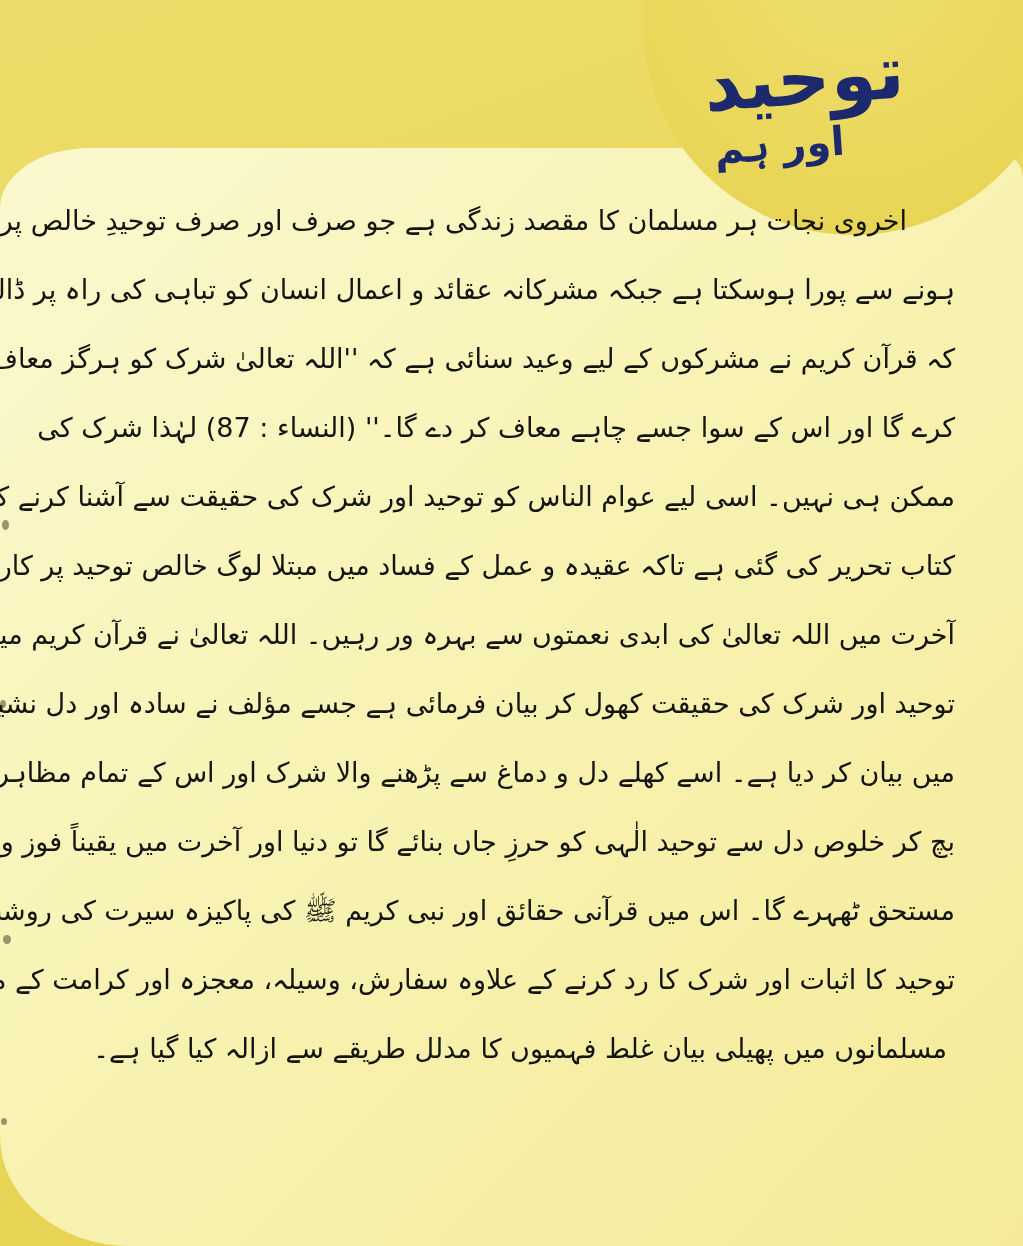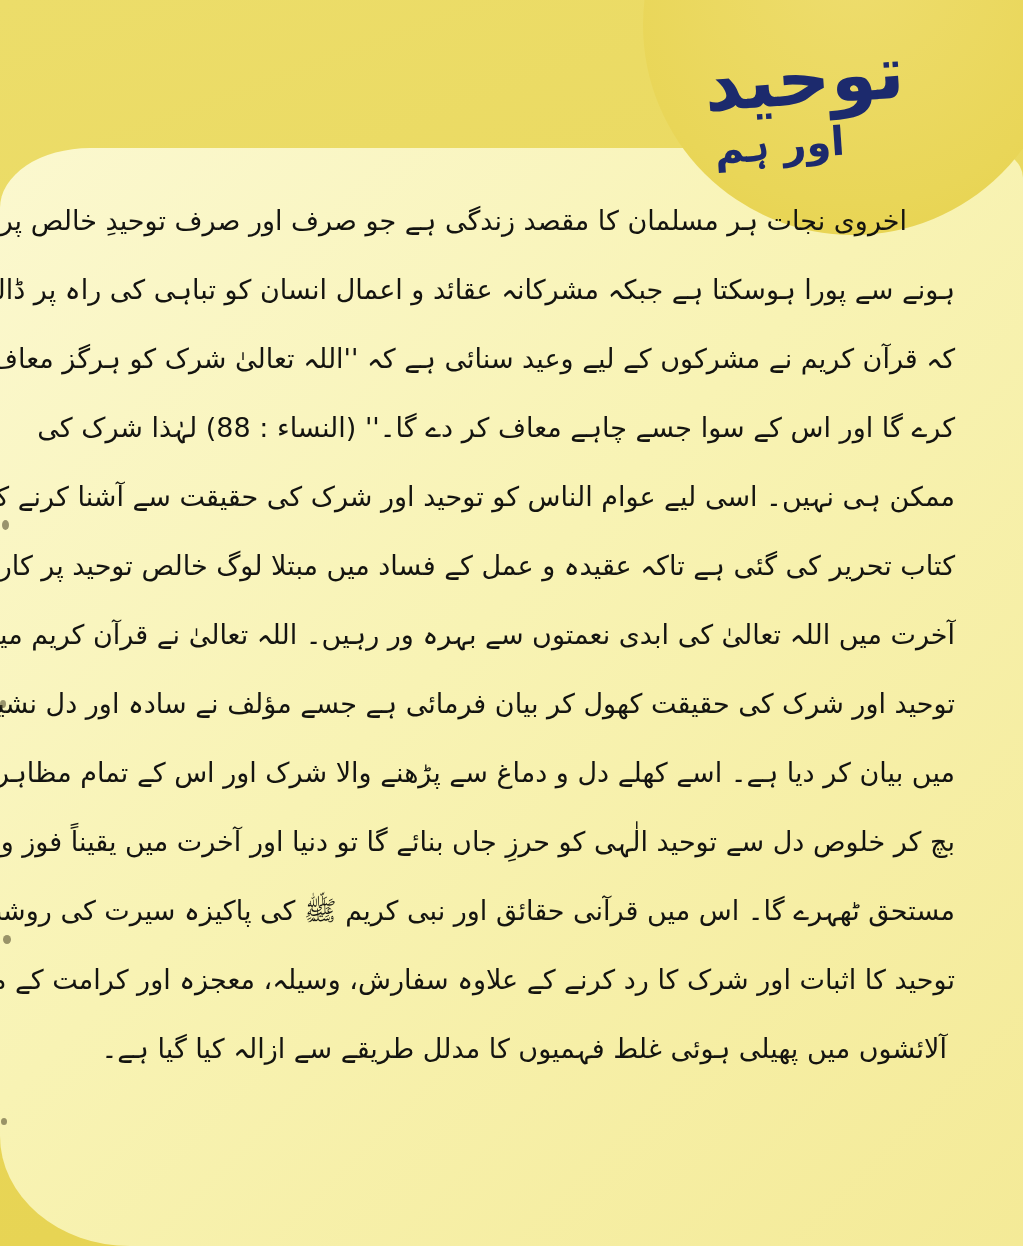--- a/index.html
+++ b/index.html
@@ -112,30 +112,30 @@
 
   <div class="title-wrap">
     <span class="title-main">توحید</span>
     <span class="title-secondary">اور ہم</span>
   </div>
 
   <div class="body-text">
       <div class="line first">اخروی نجات ہر مسلمان کا مقصد زندگی ہے جو صرف اور صرف توحیدِ خالص پر عمل پیرا</div>
       <div class="line">ہونے سے پورا ہوسکتا ہے جبکہ مشرکانہ عقائد و اعمال انسان کو تباہی کی راہ پر ڈالتے ہیں جیسا</div>
       <div class="line">کہ قرآن کریم نے مشرکوں کے لیے وعید سنائی ہے کہ ''اللہ تعالیٰ شرک کو ہرگز معاف نہیں</div>
-      <div class="line">کرے گا اور اس کے سوا جسے چاہے معاف کر دے گا۔'' (النساء : 88) لہٰذا شرک کی</div>
+      <div class="line">کرے گا اور اس کے سوا جسے چاہے معاف کر دے گا۔'' (النساء : 87) لہٰذا شرک کی</div>
       <div class="line">ممکن ہی نہیں۔ اسی لیے عوام الناس کو توحید اور شرک کی حقیقت سے آشنا کرنے کے لیے یہ</div>
       <div class="line">کتاب تحریر کی گئی ہے تاکہ عقیدہ و عمل کے فساد میں مبتلا لوگ خالص توحید پر کاربند ہو کر</div>
       <div class="line">آخرت میں اللہ تعالیٰ کی ابدی نعمتوں سے بہرہ ور رہیں۔ اللہ تعالیٰ نے قرآن کریم میں</div>
       <div class="line">توحید اور شرک کی حقیقت کھول کر بیان فرمائی ہے جسے مؤلف نے سادہ اور دل نشیں الفاظ</div>
       <div class="line">میں بیان کر دیا ہے۔ اسے کھلے دل و دماغ سے پڑھنے والا شرک اور اس کے تمام مظاہر سے</div>
       <div class="line">بچ کر خلوص دل سے توحید الٰہی کو حرزِ جاں بنائے گا تو دنیا اور آخرت میں یقیناً فوز و فلاح کا</div>
       <div class="line">مستحق ٹھہرے گا۔ اس میں قرآنی حقائق اور نبی کریم ﷺ کی پاکیزہ سیرت کی روشنی میں</div>
       <div class="line">توحید کا اثبات اور شرک کا رد کرنے کے علاوہ سفارش، وسیلہ، معجزہ اور کرامت کے متعلق</div>
-      <div class="line last">آلائشوں میں پھیلی ہوئی غلط فہمیوں کا مدلل طریقے سے ازالہ کیا گیا ہے۔</div>
+      <div class="line last">مسلمانوں میں پھیلی بیان غلط فہمیوں کا مدلل طریقے سے ازالہ کیا گیا ہے۔</div>
     </div>
 
   <div class="speck s1"></div>
   <div class="speck s2"></div>
   <div class="speck s3"></div>
   <div class="speck s4"></div>
 
 </div>
 
 </body></html>

